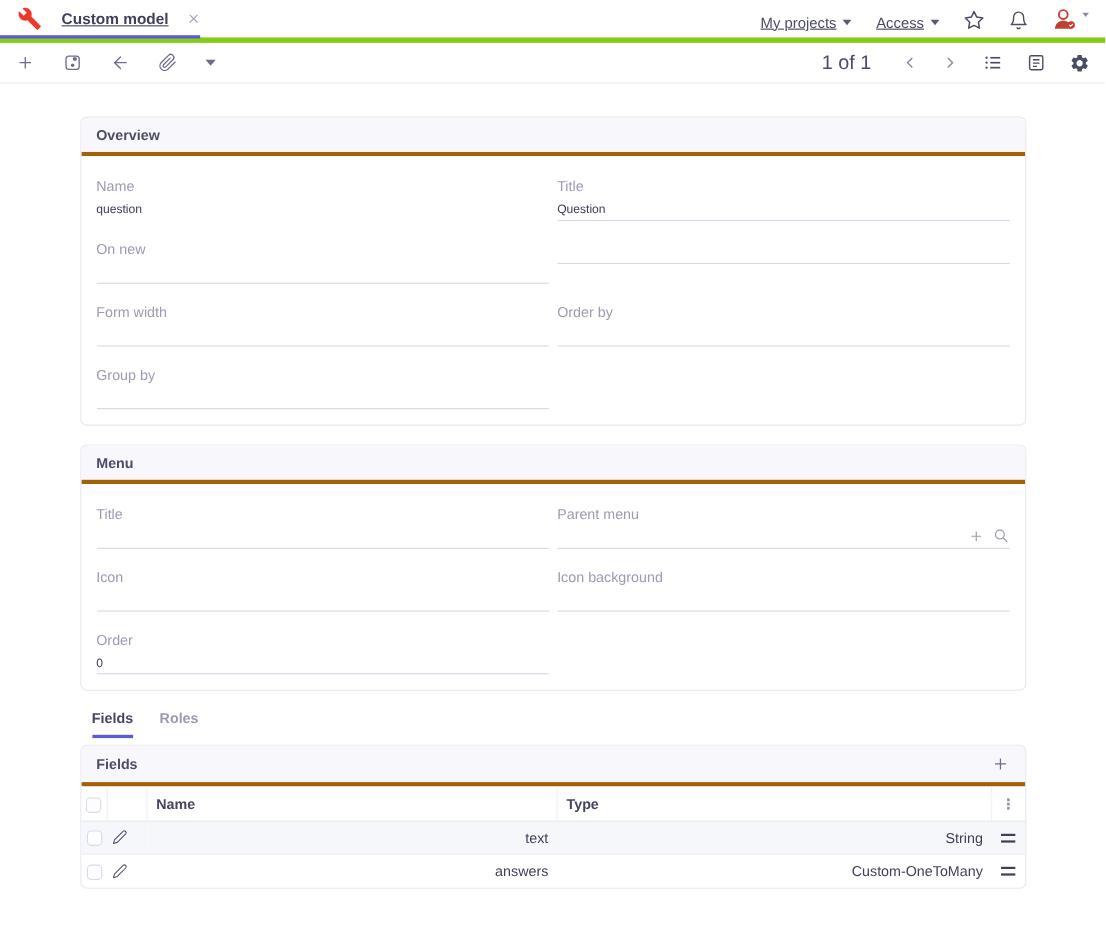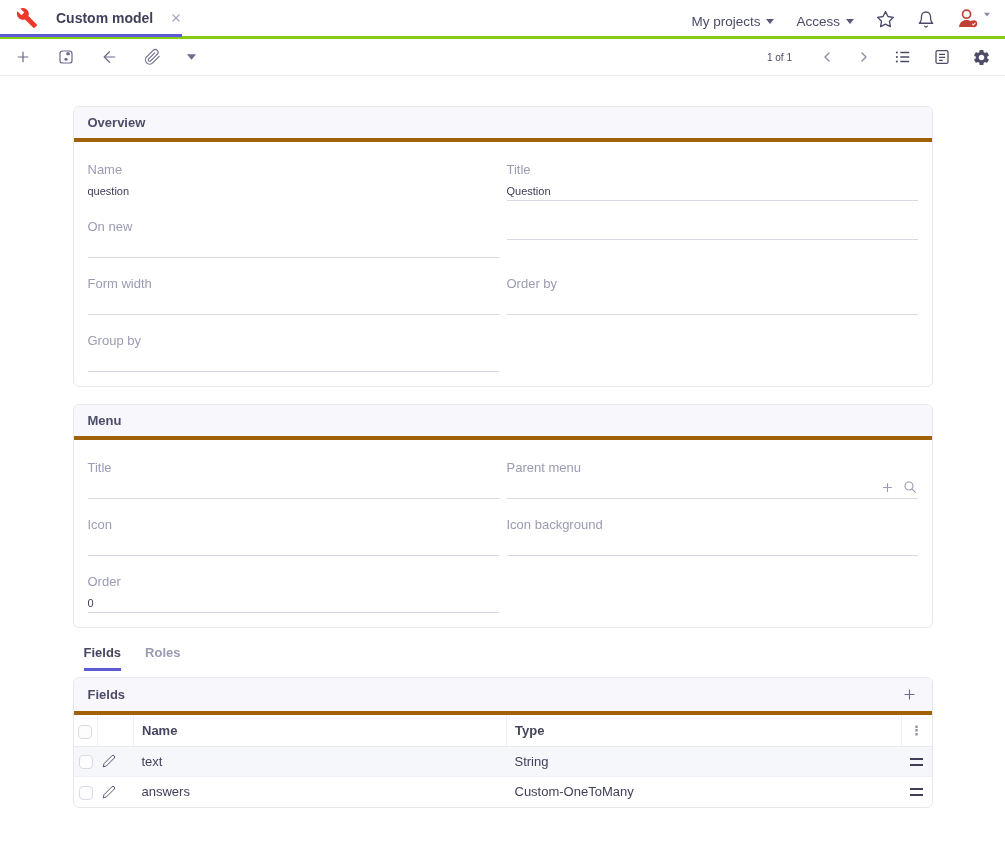--- a/index.html
+++ b/index.html
@@ -14,40 +14,40 @@
     --stripe:#f6f7fb;
     --header-bg:#f8f8fc;
   }
   *{box-sizing:border-box;margin:0;padding:0}
   html,body{width:1005px;height:862px;overflow:hidden;background:#fff;
     font-family:"Liberation Sans","DejaVu Sans",sans-serif;color:var(--text);}
   svg{display:block}
 
   
   .topbar{height:39px;display:flex;align-items:center;position:relative;
-    border-bottom:3px solid #84cc16;padding:0 14px;}
+    border-bottom:5px solid #84cc16;padding:0 14px;text-decoration:underline;}
   .topbar .active-indicator{position:absolute;left:0;bottom:-1px;width:182px;height:3px;
     background:var(--accent);}
   .logo{width:22px;height:22px;margin:0 18px 0 2px;}
   .tab-title{font-size:14px;font-weight:700;color:#3f3f5a;}
   .tab-close{margin-left:16px;cursor:pointer;}
   .topbar-right{margin-left:auto;display:flex;align-items:flex-end;gap:22px;}
   .menu-link{font-size:13.5px;color:#4b4b68;display:flex;align-items:center;gap:6px;cursor:pointer;}
   .caret{width:0;height:0;border-left:4px solid transparent;border-right:4px solid transparent;
     border-top:5px solid #5a5a78;display:inline-block;}
   .icon-btn{cursor:pointer;display:flex;align-items:center;}
   .avatar-wrap{display:flex;align-items:flex-start;gap:3px;cursor:pointer;}
   .avatar-wrap .caret{border-top-color:#8a8aa5;transform:scale(.75);margin-top:4px}
 
   
   .toolbar{height:37px;display:flex;align-items:center;border-bottom:1px solid #ebebf3;
     padding:0 14px;}
   .toolbar-left{display:flex;align-items:center;gap:25px;}
   .toolbar-right{margin-left:auto;display:flex;align-items:center;gap:21px;}
-  .pager{font-size:10px;color:#4b4b68;margin-right:6px;}
+  .pager{font-size:18px;color:#4b4b68;margin-right:6px;}
 
   
   .main{padding-top:30px;}
   .container{width:860px;margin:0 auto;}
   .card{border:1px solid var(--border);border-radius:6px;margin-bottom:17px;background:#fff;}
   .card-header{background:var(--header-bg);border-bottom:4px solid #a16207;
     padding:8px 14px;font-size:13px;font-weight:700;color:#4c4c68;
     border-radius:6px 6px 0 0;display:flex;align-items:center;}
   .card-body{padding:19px 14px 14px;display:grid;grid-template-columns:1fr 1fr;column-gap:8px;}
   .field{margin-bottom:17px;}
@@ -66,21 +66,21 @@
 
   
   .card.table-card{margin-top:6px;}
   .table-card .card-header{justify-content:space-between;}
   table{width:100%;border-collapse:collapse;font-size:13px;table-layout:fixed;}
   col.c-check{width:24px}col.c-pencil{width:36px}col.c-name{width:373px}
   col.c-type{width:auto}col.c-handle{width:30px}
   thead th{text-align:left;font-weight:700;color:#45455f;padding:8px 8px 7px;
     border-bottom:1px solid #e8e8f0;border-left:1px solid #f0f0f6;}
   thead th:first-child{border-left:none;}
-  tbody td{padding:7px 8px;color:#3f3f5c;border-top:1px solid #eef0f6;}
+  tbody td{padding:7px 8px;color:#3f3f5c;border-top:1px solid #eef0f6;text-align:right;}
   tbody tr:nth-child(odd){background:var(--stripe);}
   tbody tr:first-child td{border-top:none;}
   td.center,th.center{text-align:center;padding-left:4px;padding-right:4px;}
   .checkbox{display:inline-block;width:14px;height:14px;border:1px solid #d9d9e8;
     border-radius:4px;background:#fdfdfe;vertical-align:middle;cursor:pointer;}
   .dots{color:#8f8fa8;font-size:13px;line-height:10px;cursor:pointer;}
   .drag-handle{display:inline-block;width:13px;height:8px;border-top:2px solid #3f3f5c;
     border-bottom:2px solid #3f3f5c;cursor:grab;}
   .plus-btn{cursor:pointer}
 </style>

